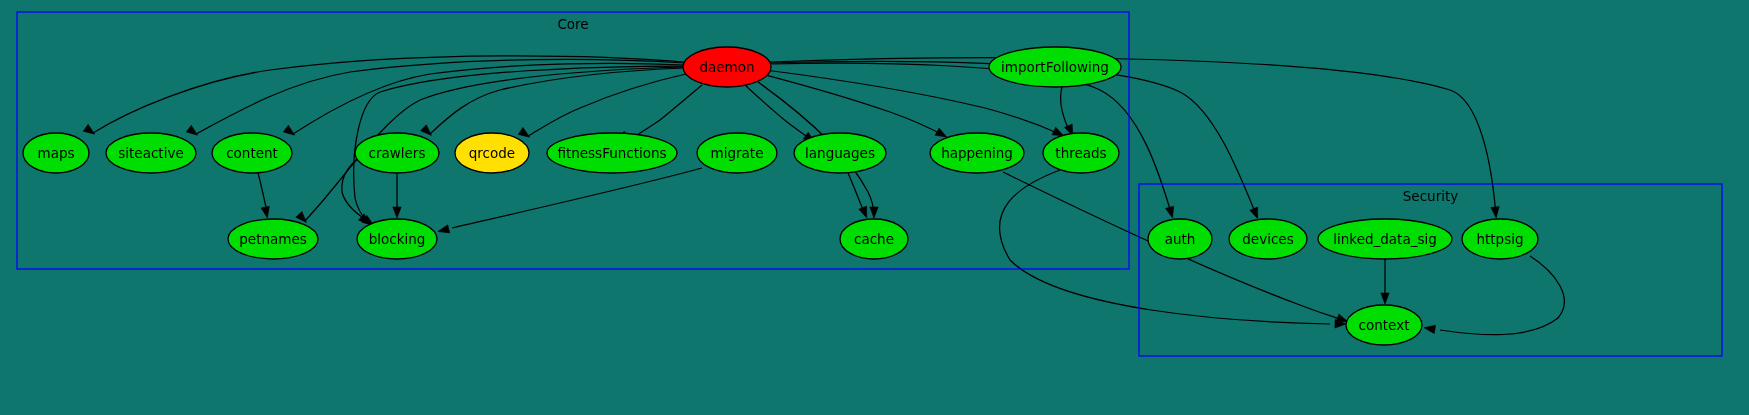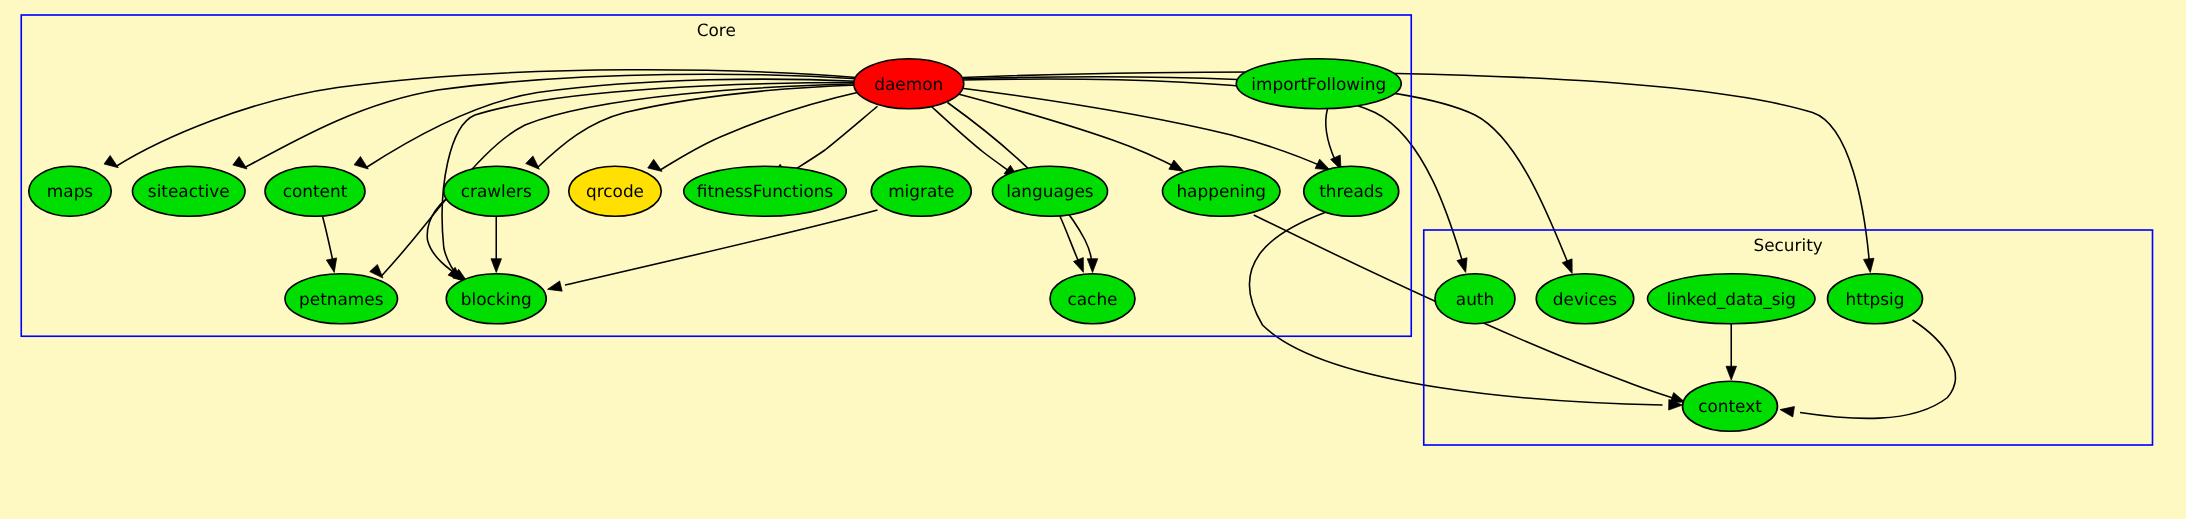--- a/index.html
+++ b/index.html
@@ -4,21 +4,21 @@
 <style>
   html, body {
     margin: 0;
     padding: 0;
     background: #ffffff;
   }
   #canvas {
     position: relative;
     width: 1749px;
     height: 415px;
-    background: #fef9c3;
+    background: #0f766e;
     font-family: "DejaVu Sans", "Liberation Sans", sans-serif;
     overflow: hidden;
   }
   svg#graph {
     position: absolute;
     top: 0;
     left: 0;
     width: 1749px;
     height: 415px;
   }

